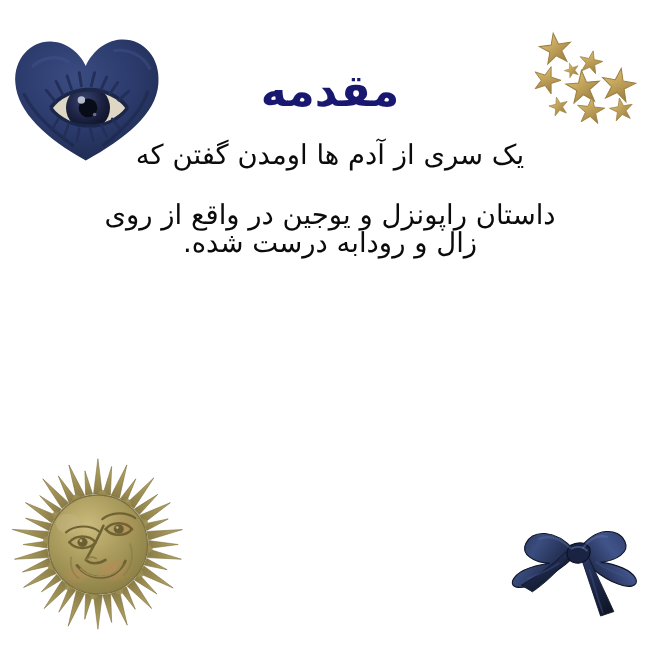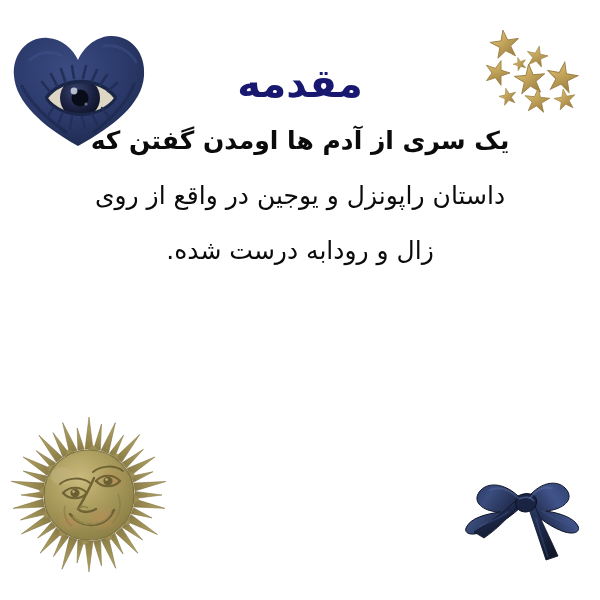--- a/index.html
+++ b/index.html
@@ -46,22 +46,22 @@
     color: #0b0b0b;
     font-family: "DejaVu Sans", sans-serif;
     font-size: 25px;
     font-weight: 400;
   }
   .body-text .ln {
     display: block;
     white-space: nowrap;
     line-height: 1.0;
   }
-  .ln-1 { margin-bottom: 30px; font-weight: bold; }
-  .ln-2 { margin-bottom: 30px; }
+  .ln-1 { margin-bottom: 30px; }
+  .ln-2 { }
   .ln-3 { margin-bottom: 22px; }
   .ln-4 { margin-bottom: 22px; }
   .ln-5 { margin-bottom: 0px; }
 
   
   .deco { position: absolute; }
 
   
   #heart-eye { left: 8px; top: 24px; width: 142px; height: 122px; }
 

